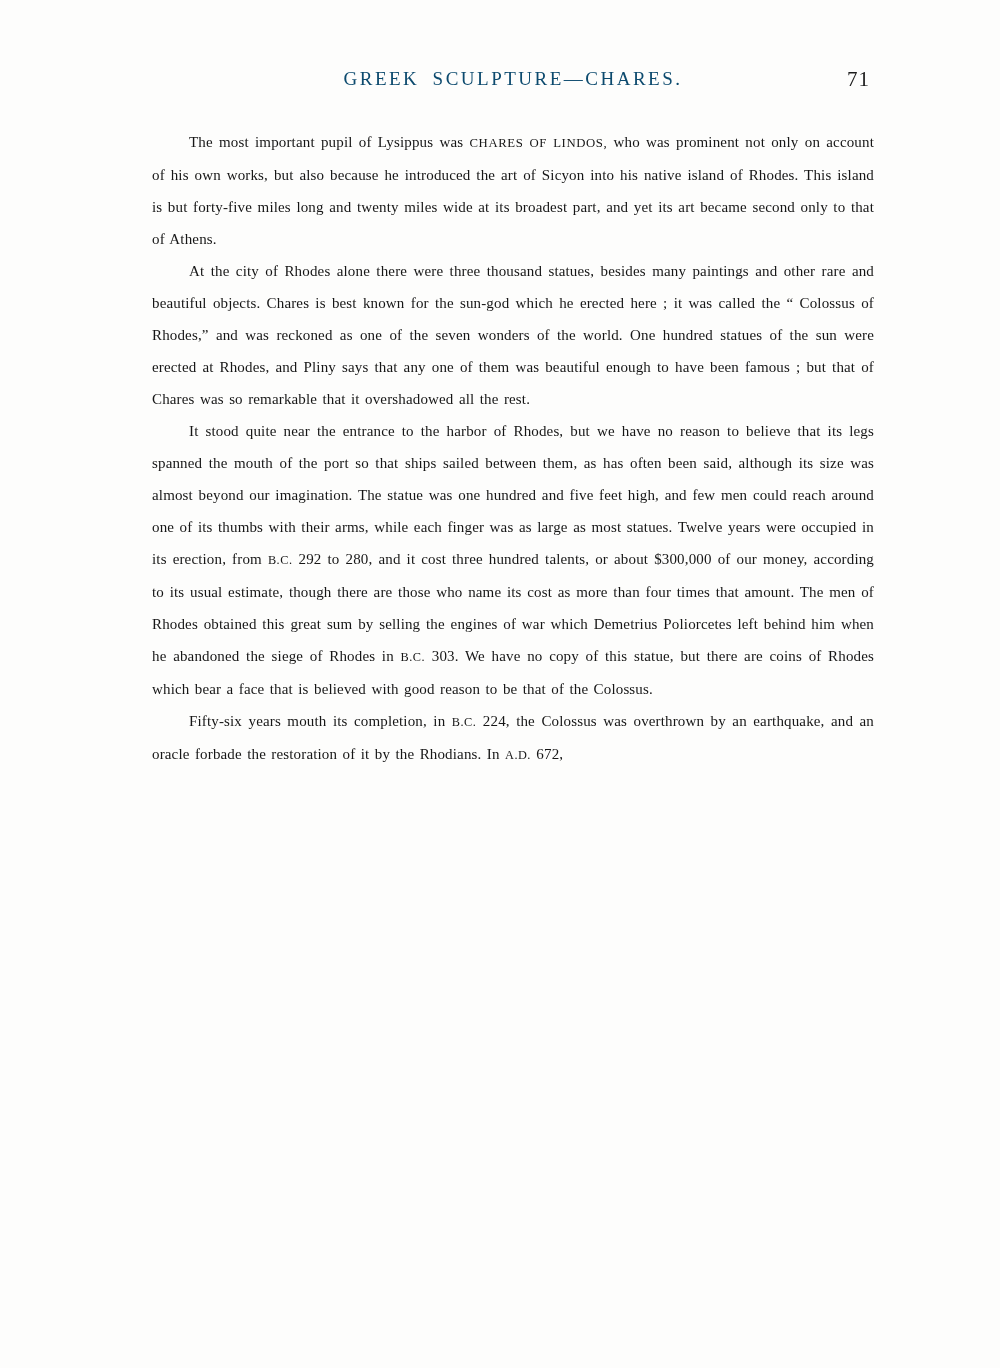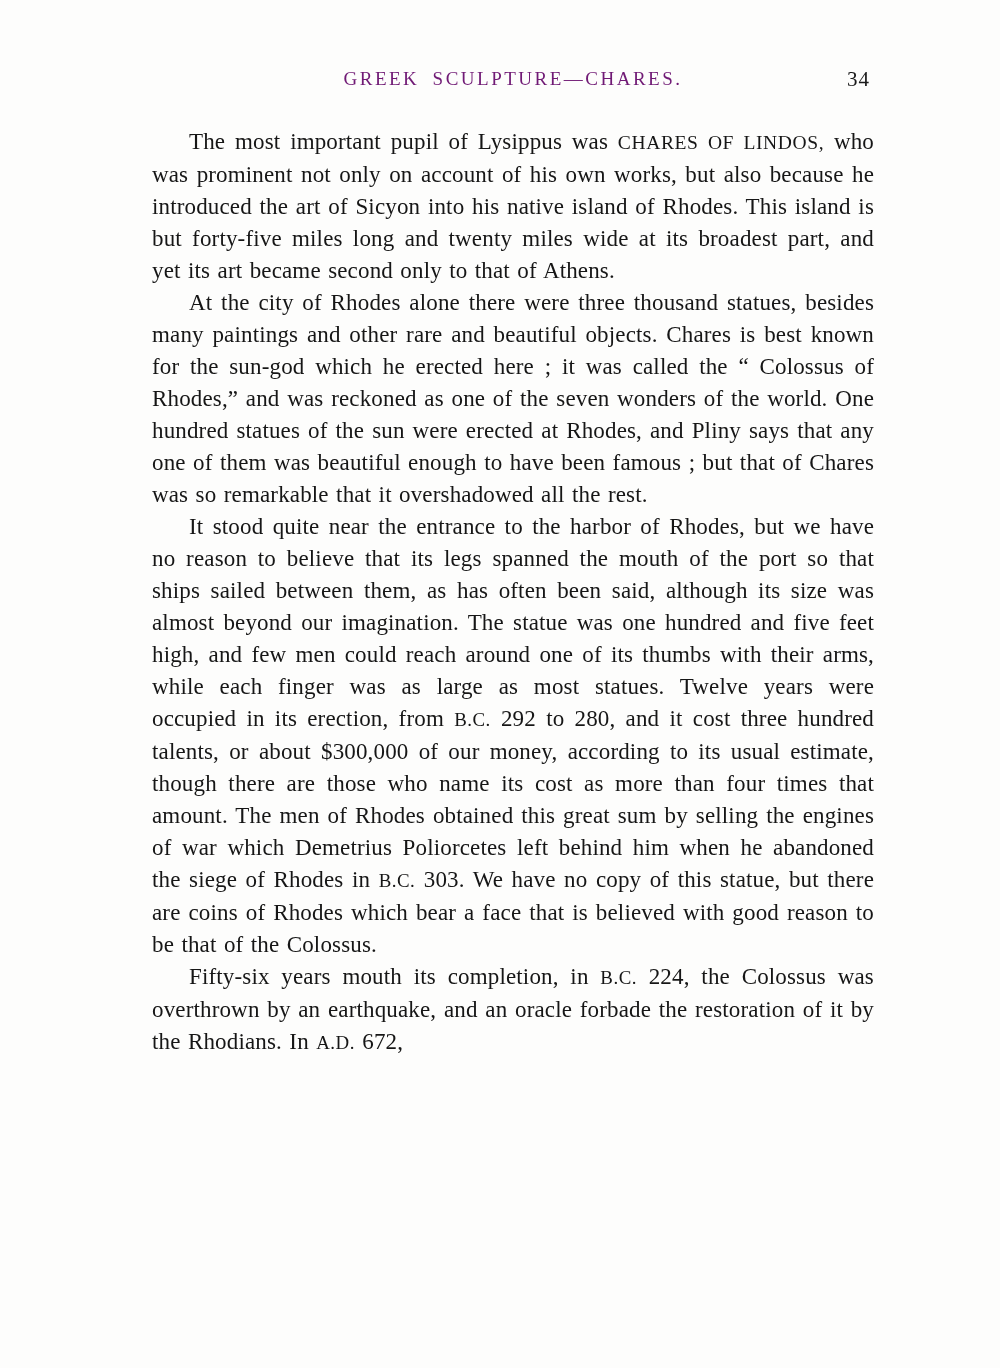--- a/index.html
+++ b/index.html
@@ -26,32 +26,32 @@
     position: relative;
     height: 30px;
     margin-bottom: 28px;
   }
   .head-title {
     display: block;
     text-align: center;
     font-size: 19px;
     letter-spacing: 2.5px;
     word-spacing: 6px;
-    color: #701a75;
+    color: #0c4a6e;
   }
   .page-number {
     position: absolute;
     right: 4px;
     top: -1px;
     font-size: 21px;
     letter-spacing: 1px;
     color: #1b1b1b;
   }
   .body-text {
-    font-size: 23px;
+    font-size: 15px;
     line-height: 32px;
     text-align: justify;
     word-spacing: 1.5px;
     letter-spacing: 0.15px;
   }
   .body-text p.para {
     margin: 0;
     text-indent: 37px;
   }
   .smallcaps {
@@ -64,21 +64,21 @@
     font-family: Liberation Serif, serif;
   }
 </style>
 </head>
 <body>
 
 <div class="page">
   <div class="content">
     <div class="running-head">
       <span class="head-title">GREEK SCULPTURE—CHARES.</span>
-      <span class="page-number">34</span>
+      <span class="page-number">71</span>
     </div>
     <div class="body-text" id="body-text">
         <p class="para"><span>The most important pupil of Lysippus was </span><span class="smallcaps">CHARES OF LINDOS,</span><span> who was prominent not only on account of his own works, but also because he introduced the art of Sicyon into his native island of Rhodes.  This island is but forty-five miles long and twenty miles wide at its broadest part, and yet its art became second only to that of Athens.</span></p>
         <p class="para"><span>At the city of Rhodes alone there were three thousand statues, besides many paintings and other rare and beautiful objects.  Chares is best known for the sun-god which he erected here ; it was called the “ Colossus of Rhodes,” and was reckoned as one of the seven wonders of the world. One hundred statues of the sun were erected at Rhodes, and Pliny says that any one of them was beautiful enough to have been famous ;  but that of Chares was so remarkable that it overshadowed all the rest.</span></p>
         <p class="para"><span>It stood quite near the entrance to the harbor of Rhodes, but we have no reason to believe that its legs spanned the mouth of the port so that ships sailed between them, as has often been said, although its size was almost beyond our imagination.  The statue was one hundred and five feet high, and few men could reach around one of its thumbs with their arms, while each finger was as large as most statues.  Twelve years were occupied in its erection, from </span><span class="abbr">B.C.</span><span> 292 to 280, and it cost three hundred talents, or about $300,000 of our money, according to its usual estimate, though there are those who name its cost as more than four times that amount.  The men of Rhodes obtained this great sum by selling the engines of war which Demetrius Poliorcetes left behind him when he abandoned the siege of Rhodes in </span><span class="abbr">B.C.</span><span> 303.  We have no copy of this statue, but there are coins of Rhodes which bear a face that is believed with good reason to be that of the Colossus.</span></p>
         <p class="para"><span>Fifty-six years mouth its completion, in </span><span class="abbr">B.C.</span><span> 224, the Colossus was overthrown by an earthquake, and an oracle forbade the restoration of it by the Rhodians.   In </span><span class="abbr">A.D.</span><span> 672,</span></p>
       </div>
   </div>
 </div>
 

